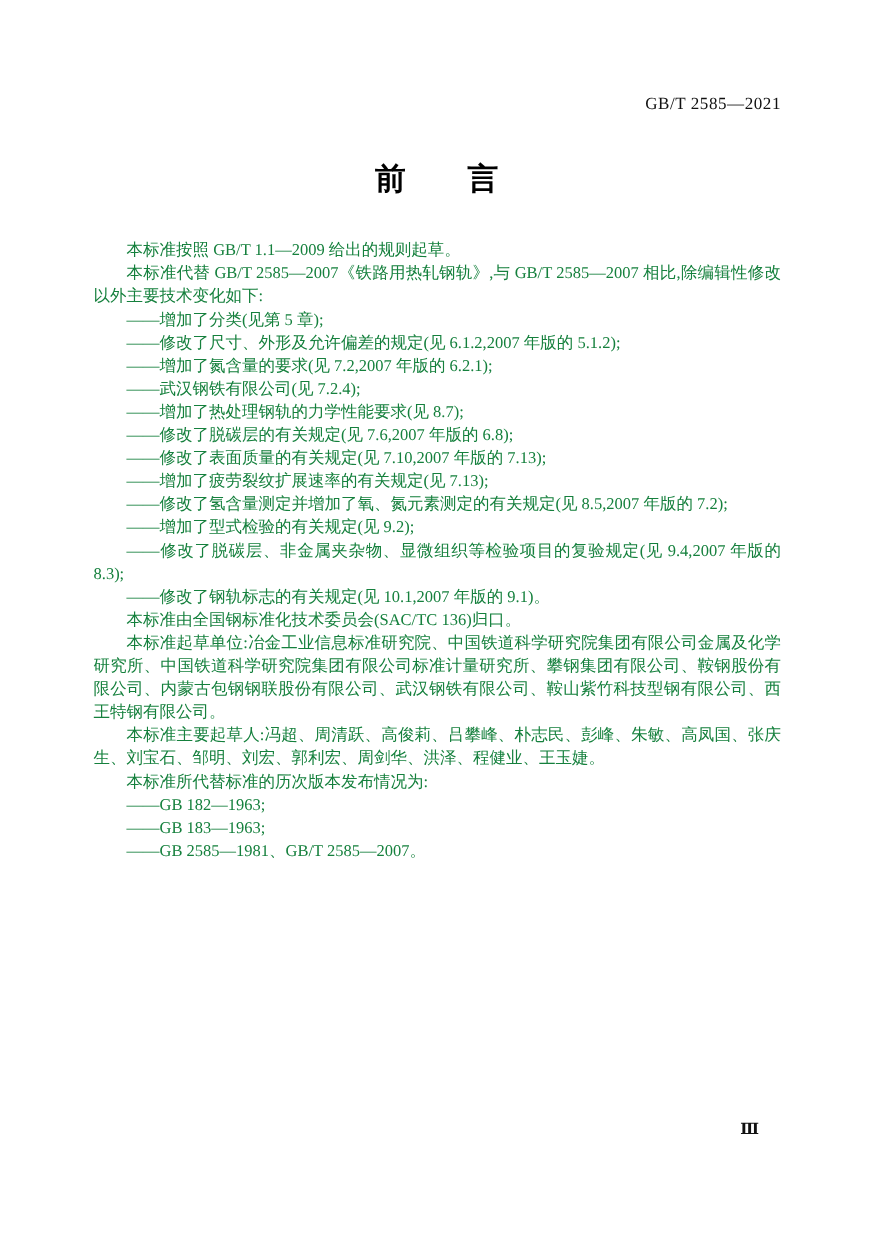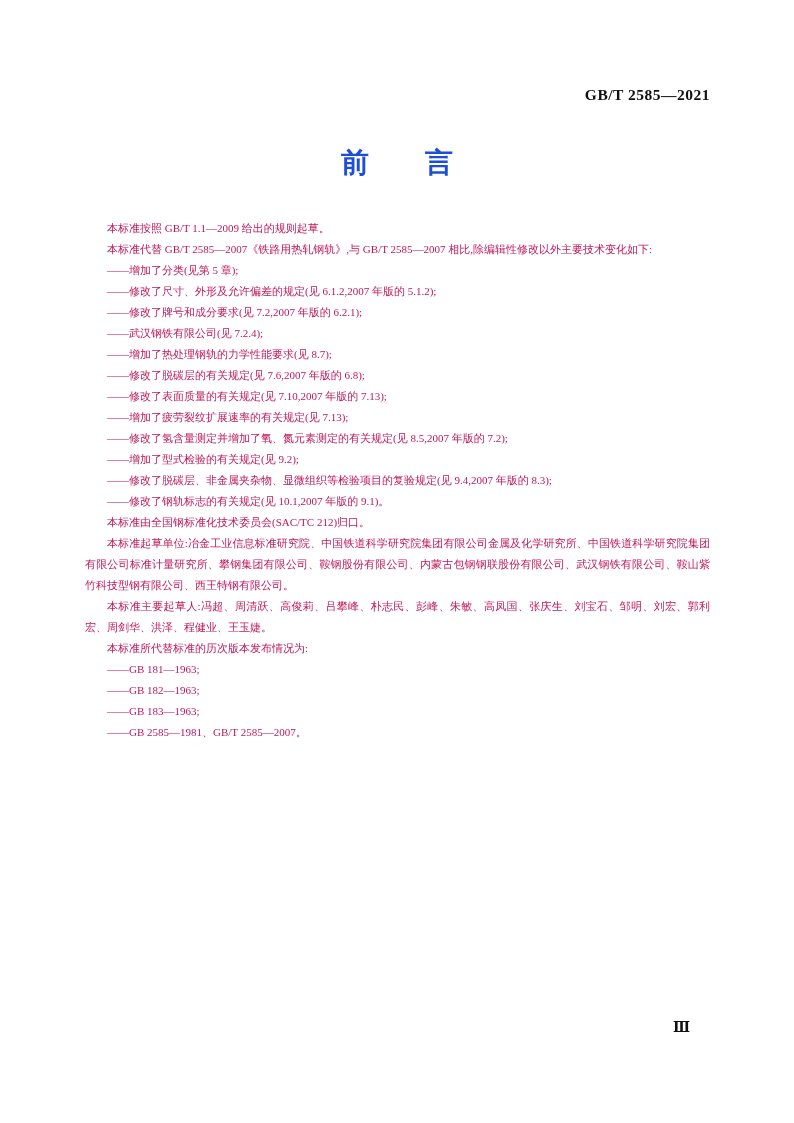--- a/index.html
+++ b/index.html
@@ -14,44 +14,44 @@
     background: #ffffff;
     color: #111111;
     font-family: "Liberation Serif", "DejaVu Serif", serif;
     overflow: hidden;
   }
   .doc-number {
     position: absolute;
     top: 86px;
     right: 84px;
     font-size: 15.5px;
-    font-weight: bold;
+    font-weight: normal;
     letter-spacing: 0.5px;
     white-space: nowrap;
   }
   .title {
     position: absolute;
     top: 144px;
     left: 0;
     width: 100%;
     margin: 0;
     text-align: center;
     font-family: "Liberation Sans", "DejaVu Sans", sans-serif;
     font-size: 28px;
     font-weight: bold;
-    color: #1d4ed8;
+    color: #000000;
   }
   .content {
     position: absolute;
     top: 218px;
     left: 85px;
     width: 625px;
-    font-size: 11px;
+    font-size: 15px;
     line-height: 21px;
-    color: #be185d;
+    color: #15803d;
   }
   .para {
     margin: 0;
     padding: 0;
     text-align: justify;
     text-indent: 2em;
   }
   .page-number {
     position: absolute;
     top: 1019px;
@@ -67,35 +67,34 @@
 
   <div class="doc-number">GB/T 2585—2021</div>
 
   <h1 class="title">前　　言</h1>
 
   <div class="content" id="content">
       <p class="para indent">本标准按照 GB/T 1.1—2009 给出的规则起草。</p>
       <p class="para indent">本标准代替 GB/T 2585—2007《铁路用热轧钢轨》,与 GB/T 2585—2007 相比,除编辑性修改以外主要技术变化如下:</p>
       <p class="para dash">——增加了分类(见第 5 章);</p>
       <p class="para dash">——修改了尺寸、外形及允许偏差的规定(见 6.1.2,2007 年版的 5.1.2);</p>
-      <p class="para dash">——修改了牌号和成分要求(见 7.2,2007 年版的 6.2.1);</p>
+      <p class="para dash">——增加了氮含量的要求(见 7.2,2007 年版的 6.2.1);</p>
       <p class="para dash">——武汉钢铁有限公司(见 7.2.4);</p>
       <p class="para dash">——增加了热处理钢轨的力学性能要求(见 8.7);</p>
       <p class="para dash">——修改了脱碳层的有关规定(见 7.6,2007 年版的 6.8);</p>
       <p class="para dash">——修改了表面质量的有关规定(见 7.10,2007 年版的 7.13);</p>
       <p class="para dash">——增加了疲劳裂纹扩展速率的有关规定(见 7.13);</p>
       <p class="para dash">——修改了氢含量测定并增加了氧、氮元素测定的有关规定(见 8.5,2007 年版的 7.2);</p>
       <p class="para dash">——增加了型式检验的有关规定(见 9.2);</p>
       <p class="para dash">——修改了脱碳层、非金属夹杂物、显微组织等检验项目的复验规定(见 9.4,2007 年版的 8.3);</p>
       <p class="para dash">——修改了钢轨标志的有关规定(见 10.1,2007 年版的 9.1)。</p>
-      <p class="para indent">本标准由全国钢标准化技术委员会(SAC/TC 212)归口。</p>
+      <p class="para indent">本标准由全国钢标准化技术委员会(SAC/TC 136)归口。</p>
       <p class="para indent">本标准起草单位:冶金工业信息标准研究院、中国铁道科学研究院集团有限公司金属及化学研究所、中国铁道科学研究院集团有限公司标准计量研究所、攀钢集团有限公司、鞍钢股份有限公司、内蒙古包钢钢联股份有限公司、武汉钢铁有限公司、鞍山紫竹科技型钢有限公司、西王特钢有限公司。</p>
       <p class="para indent">本标准主要起草人:冯超、周清跃、高俊莉、吕攀峰、朴志民、彭峰、朱敏、高凤国、张庆生、刘宝石、邹明、刘宏、郭利宏、周剑华、洪泽、程健业、王玉婕。</p>
       <p class="para indent">本标准所代替标准的历次版本发布情况为:</p>
-      <p class="para dash">——GB 181—1963;</p>
       <p class="para dash">——GB 182—1963;</p>
       <p class="para dash">——GB 183—1963;</p>
       <p class="para dash">——GB 2585—1981、GB/T 2585—2007。</p>
     </div>
 
   <div class="page-number">Ⅲ</div>
 
 </div>
 
 </body></html>

